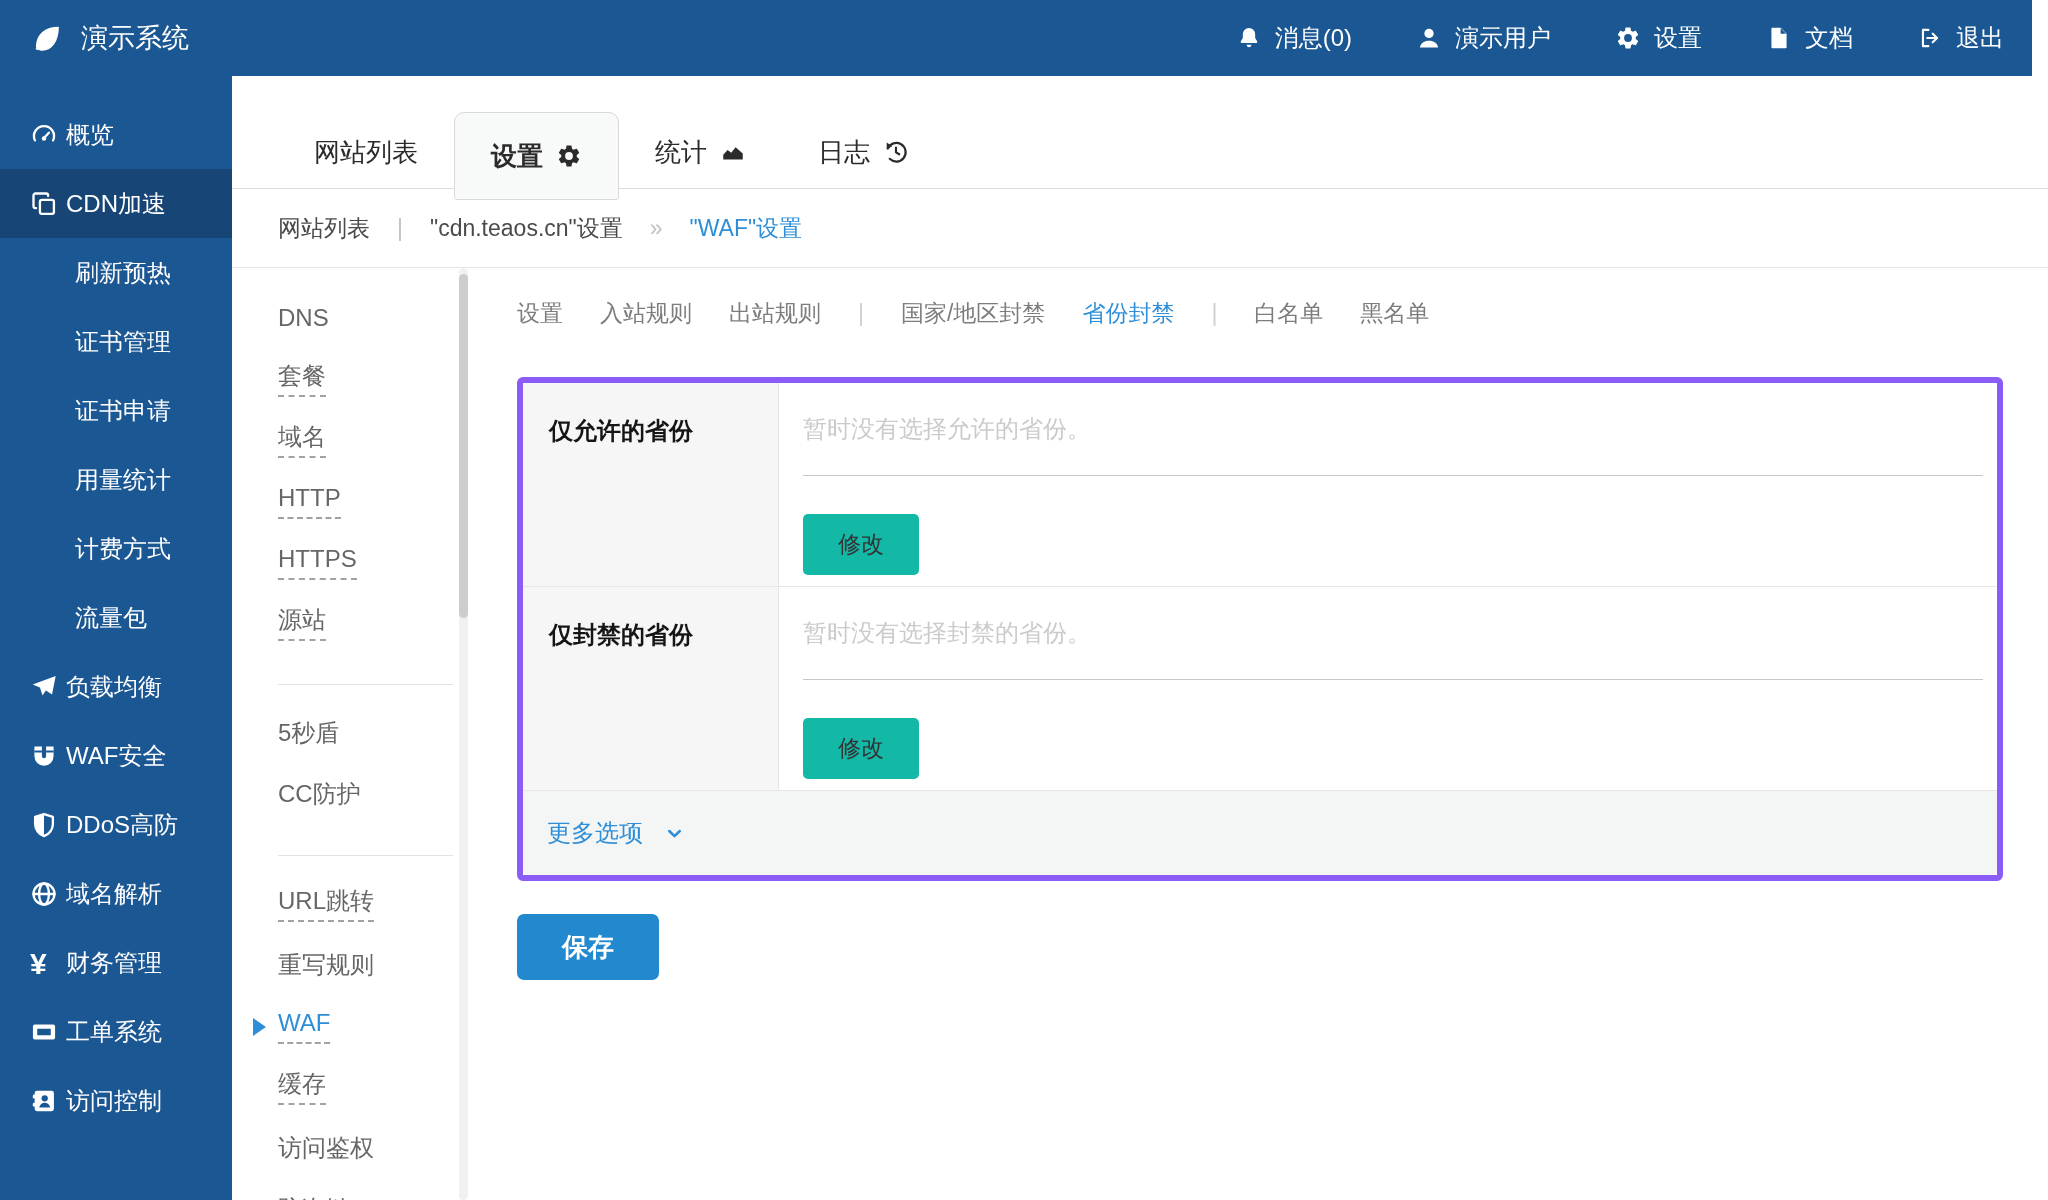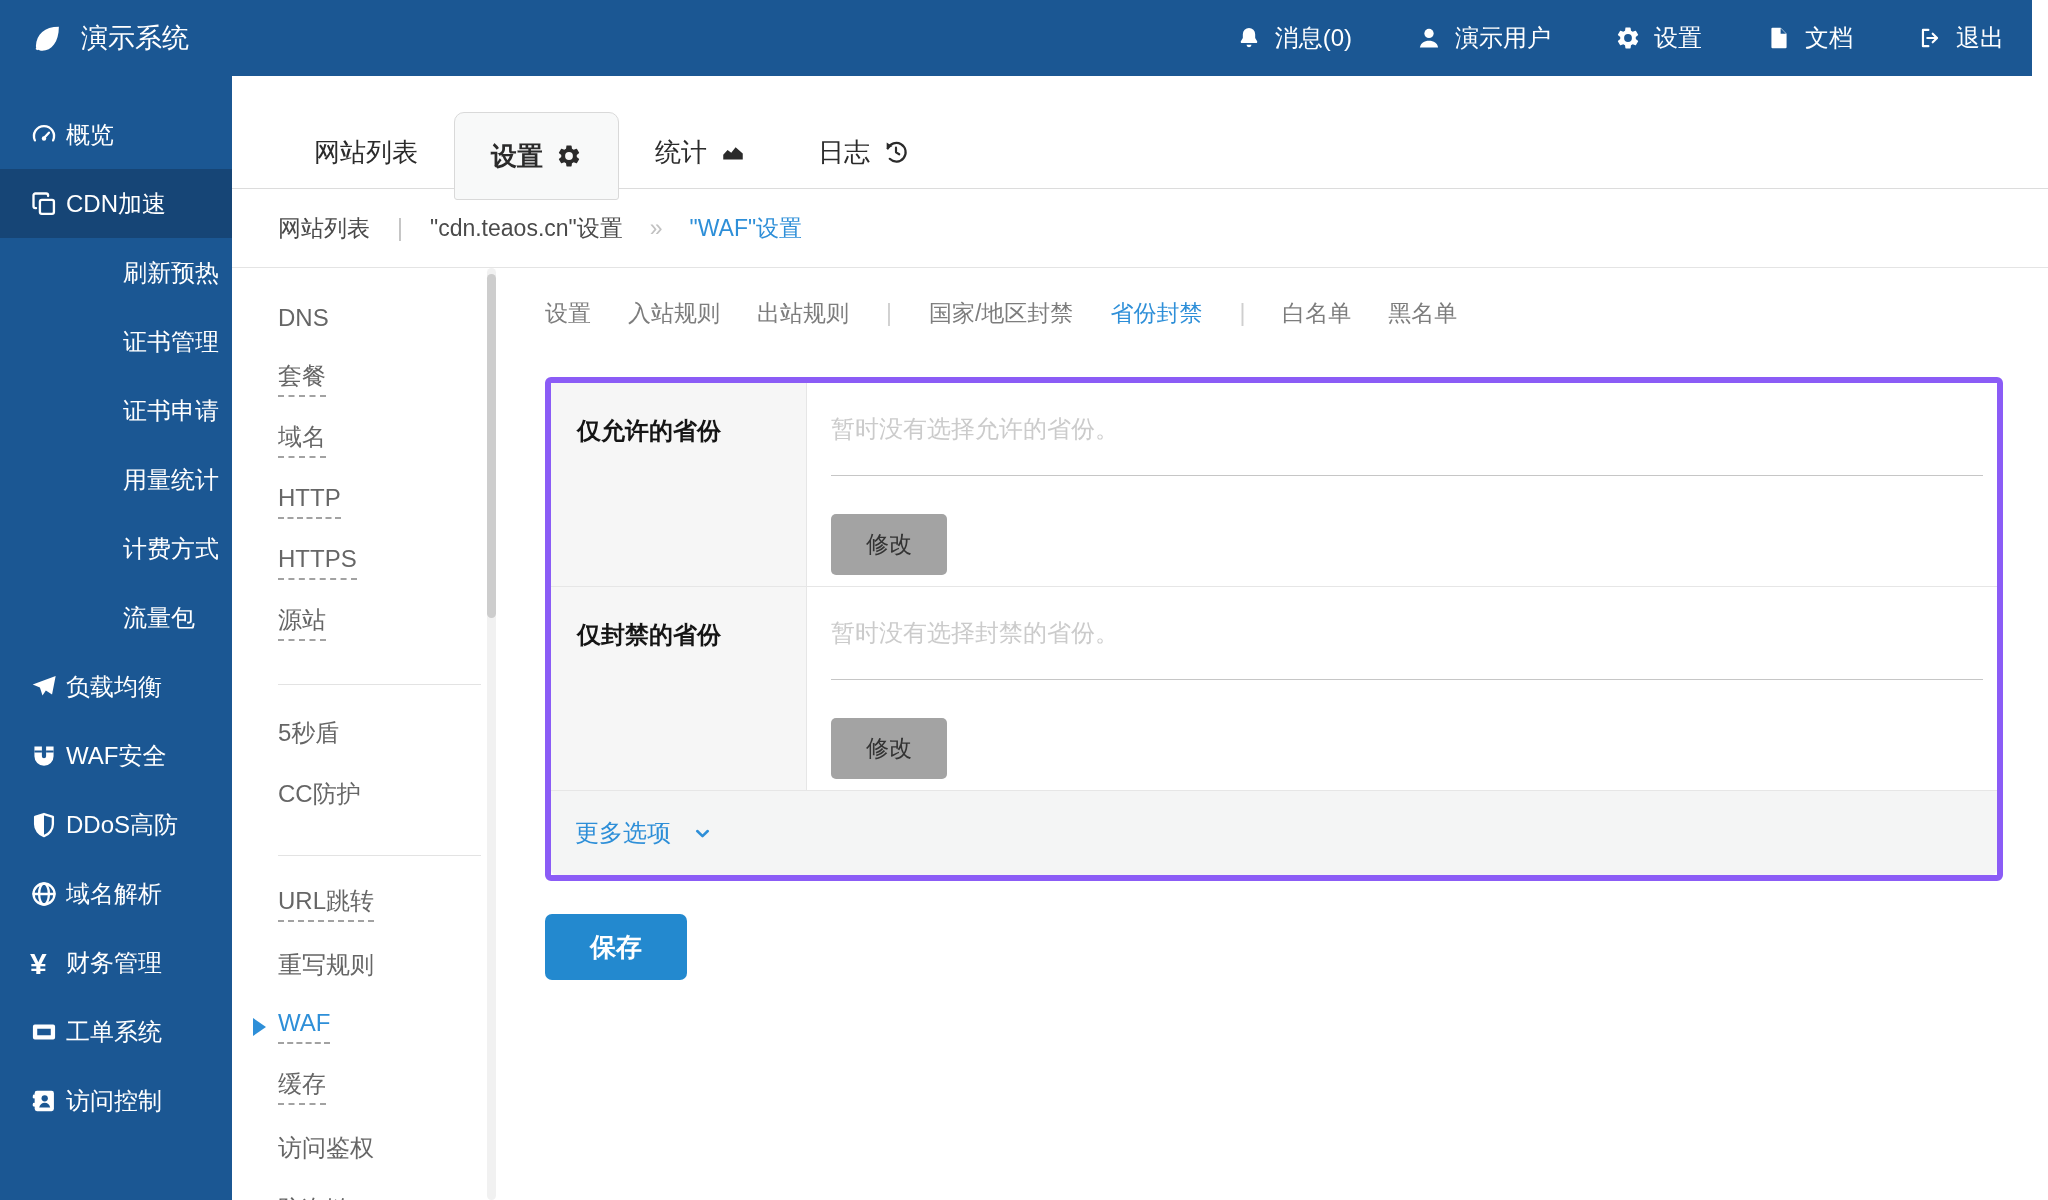--- a/index.html
+++ b/index.html
@@ -28,21 +28,21 @@
   .topnav-item .icon { width:26px; height:26px; }
 
   
   .sidebar {
     position:absolute; top:76px; left:0; bottom:0; width:232px;
     background:var(--blue); padding-top:24px; color:#fff;
   }
   .side-item { height:69px; display:flex; align-items:center; gap:8px;
     padding-left:30px; font-size:24px; cursor:pointer; }
   .side-item .icon { width:28px; height:28px; flex:none; }
-  .side-item.sub { padding-left:75px;margin-left:48px; }
+  .side-item.sub { padding-left:75px; }
   .side-item.active { background:var(--blue-dark); }
 
   
   .main { position:absolute; left:232px; top:76px; right:0; bottom:0; background:#fff; }
 
   .tabbar { height:113px; display:flex; align-items:flex-end; padding-left:46px;
     border-bottom:1px solid #dcdcdc; position:relative; }
   .tab { display:flex; align-items:center; gap:13px; font-size:26px; color:#2b2b2b;
     padding:0 36px; height:72px; cursor:pointer; white-space:nowrap; }
   .tab .icon { width:26px; height:26px; }
@@ -51,21 +51,21 @@
 
   .breadcrumb { height:79px; display:flex; align-items:center; gap:27px;
     padding-left:46px; border-bottom:1px solid #e4e4e4; font-size:23px; color:#4a4a4a; }
   .breadcrumb .link { cursor:pointer; }
   .breadcrumb .sep { color:#c2c2c2; cursor:default; }
   .breadcrumb .active { color:var(--accent); }
 
   .content-wrap { position:absolute; top:192px; left:0; right:0; bottom:0; display:flex; }
 
   
-  .submenu { width:255px; flex:none; padding:20px 6px 0 46px; }
+  .submenu { width:227px; flex:none; padding:20px 6px 0 46px; }
   .submenu-group + .submenu-group { border-top:1px solid #e3e3e3; margin-top:30px; padding-top:18px; }
   .submenu-item { height:61px; display:flex; align-items:center; font-size:24px;
     color:#666; cursor:pointer; position:relative; }
   .submenu-item .lbl { position:relative; line-height:1.2; }
   .submenu-item.dashed .lbl { border-bottom:2px dashed #a2a2a2; padding-bottom:4px; }
   .submenu-item.active { color:var(--accent); }
   .caret { display:none; }
   .submenu-item.active .caret { display:block; position:absolute; left:-25px; width:0; height:0;
     border-left:13px solid var(--accent); border-top:9px solid transparent; border-bottom:9px solid transparent; }
 
@@ -82,21 +82,21 @@
   .subtab.sep { color:#cfcfcf; cursor:default; }
   .subtab.active { color:var(--accent); }
 
   .form-box { margin-top:48px; border:6px solid #8b5cf6; border-radius:6px; }
   .form-row { display:flex; border-bottom:1px solid #e6e6e6; height:204px; }
   .row-label { width:256px; flex:none; background:#f6f6f6; border-right:1px solid #e6e6e6;
     padding:32px 18px 0 26px; font-size:24px; font-weight:bold; color:#151515; }
   .row-value { flex:1; padding:30px 14px 0 24px; }
   .placeholder { font-size:24px; color:#cbcbcb; }
   .underline { border-bottom:1px solid #c6c6c6; margin-top:30px; }
-  .modify-btn { margin-top:38px; display:inline-block; background:#a3a3a3; border:none;
+  .modify-btn { margin-top:38px; display:inline-block; background:#14b8a6; border:none;
     border-radius:5px; font-size:23px; color:#333; padding:15px 35px; cursor:pointer;
     font-family:inherit; }
   .form-footer { background:#f4f5f5; height:84px; border-radius:0 0 6px 6px;
     display:flex; align-items:center; padding-left:24px; }
   .more-link { color:var(--accent); font-size:24px; display:flex; align-items:center;
     gap:21px; cursor:pointer; }
   .more-link .icon { width:21px; height:21px; }
   .save-btn { margin-top:33px; width:142px; height:66px; background:var(--save); color:#fff;
     font-size:26px; font-weight:bold; border:none; border-radius:7px; cursor:pointer;
     font-family:inherit; }

